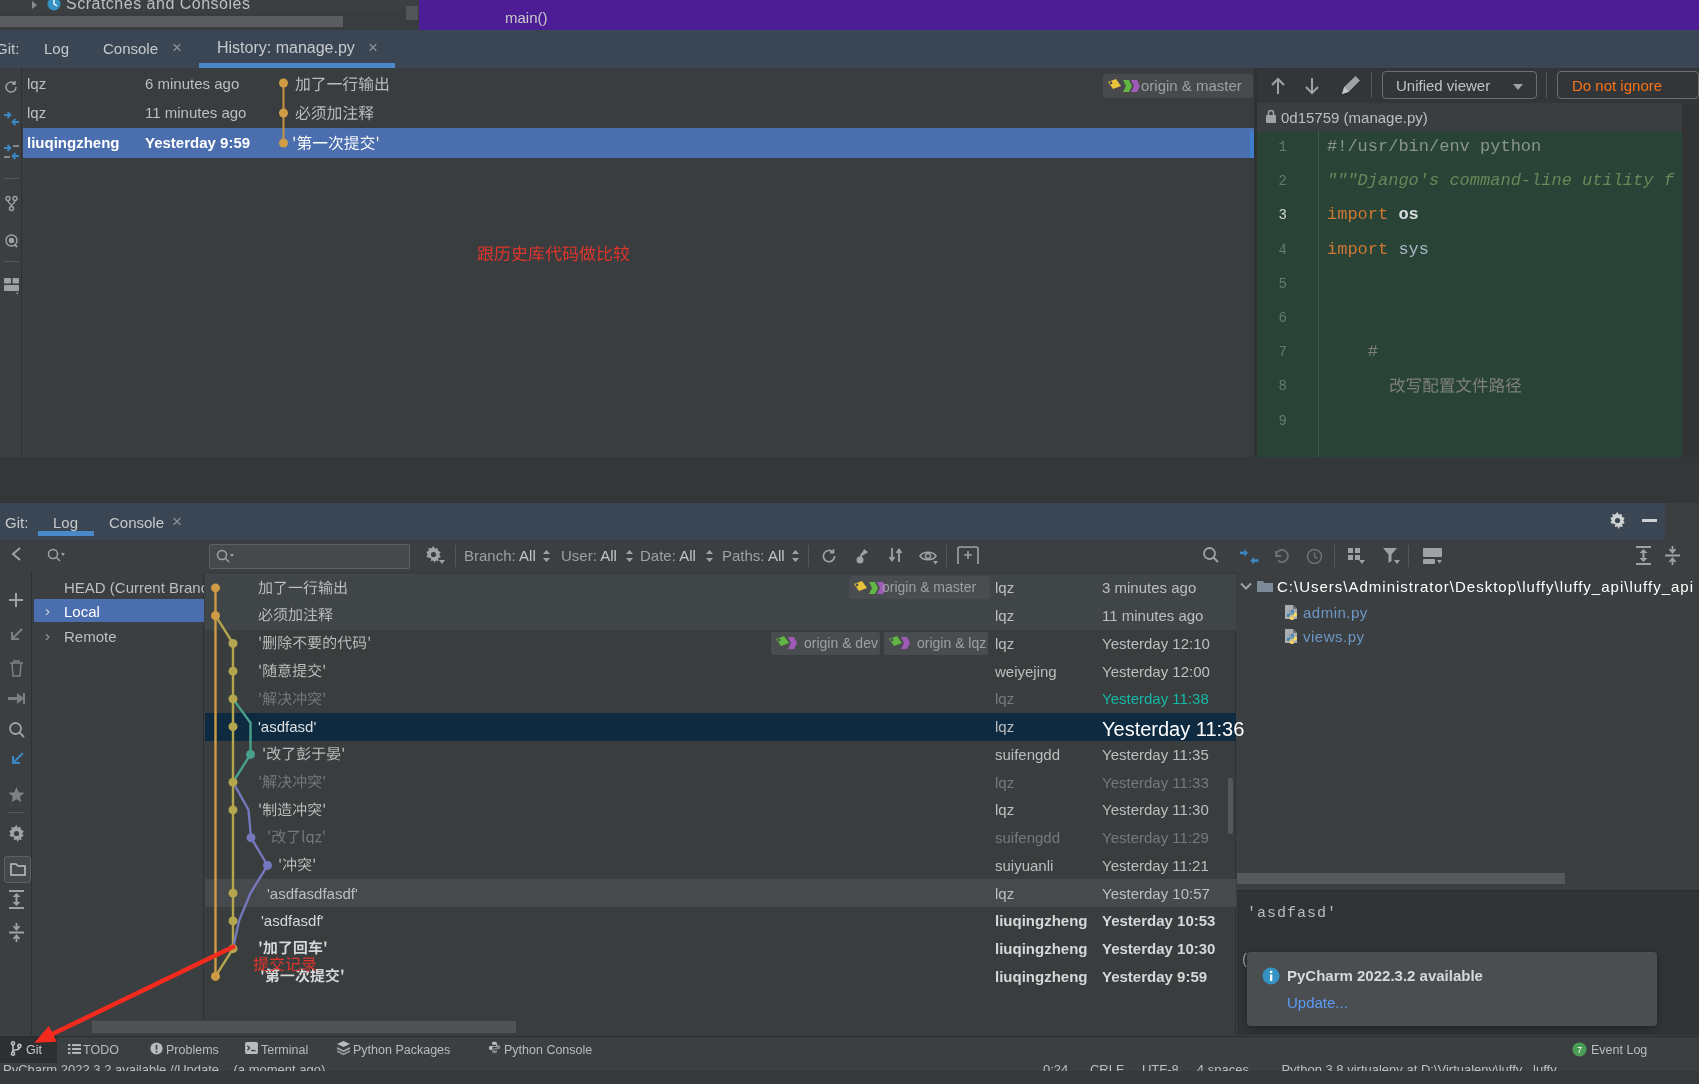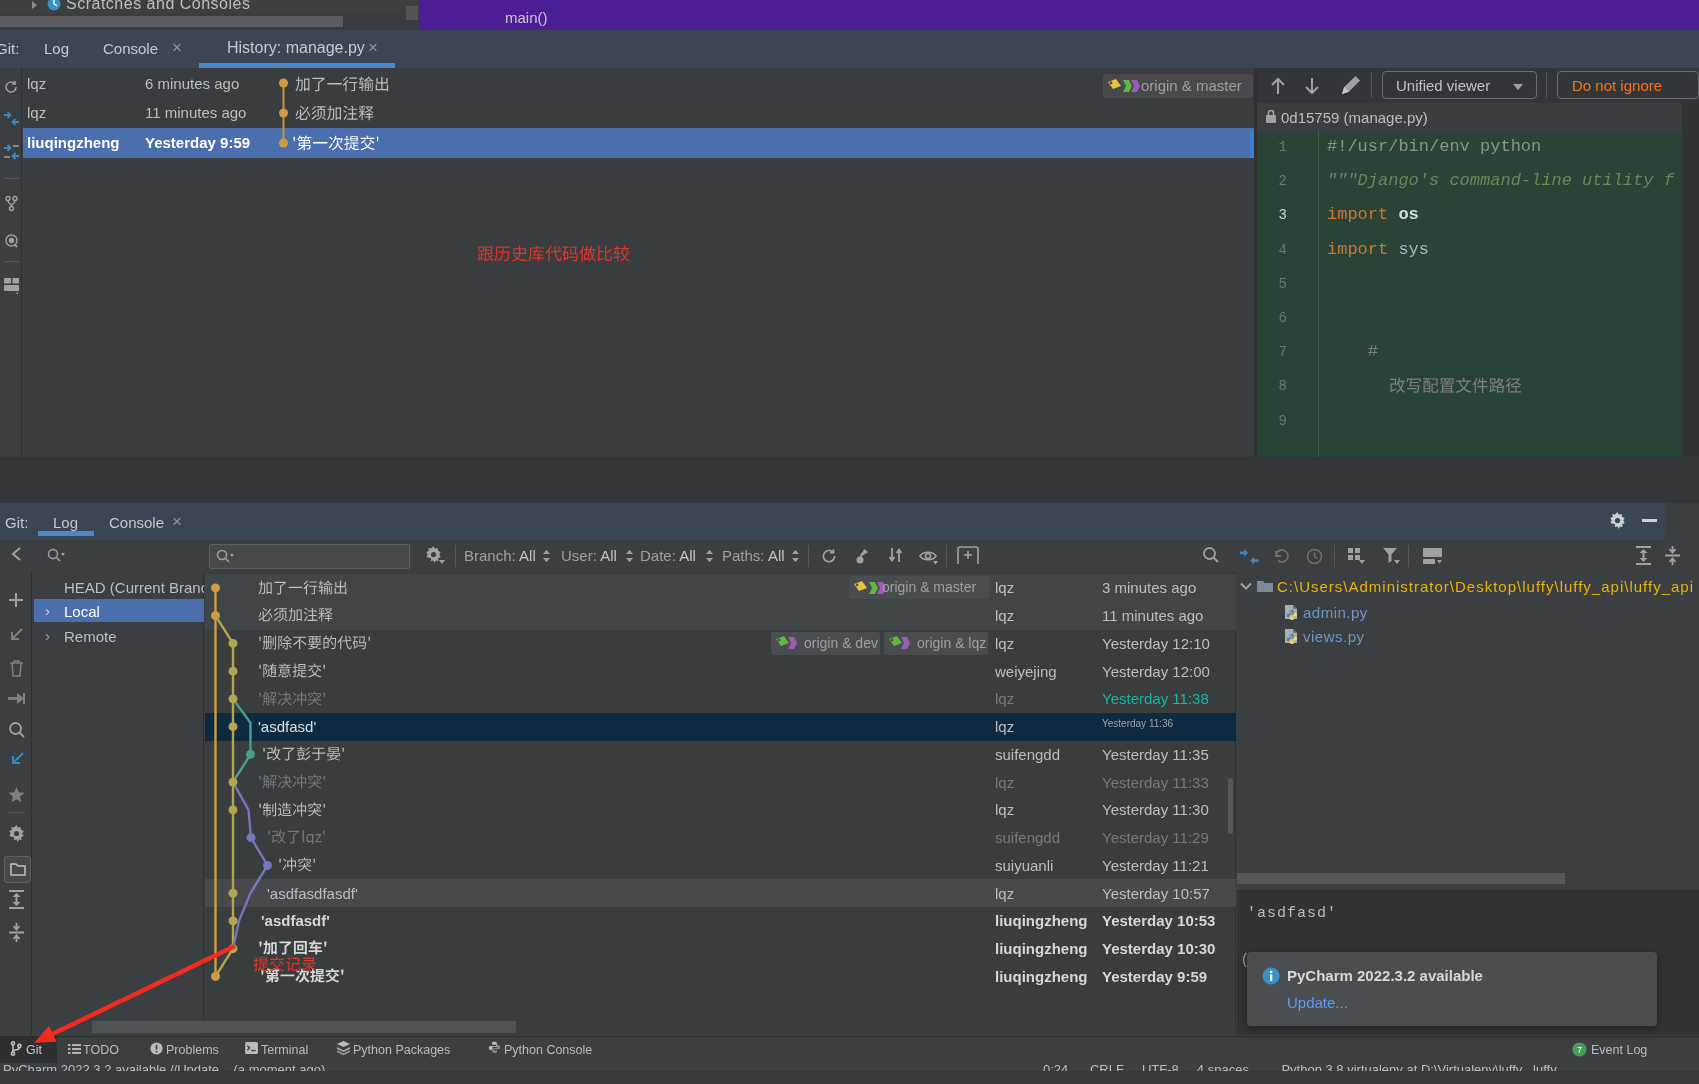--- a/index.html
+++ b/index.html
@@ -25,21 +25,21 @@
 <div class="a" style="left:406px;top:6px;width:12px;height:14px;background:#525456"></div>
 <div class="a" style="left:419px;top:0;width:1476px;height:30px;background:#4c1d95">
   <span class="a" style="left:86px;top:9px;color:#c8cacc">main()</span>
 </div>
 
 <div class="a" style="left:0;top:30px;width:1699px;height:38px;background:#3b4654">
   <span class="a" style="left:-4px;top:10px;color:#c7cacc">Git:</span>
   <span class="a" style="left:44px;top:10px;color:#c7cacc">Log</span>
   <span class="a" style="left:103px;top:10px;color:#c7cacc">Console</span>
   <span class="a" style="left:172px;top:8px;color:#8e959b;font-size:17px">×</span>
-  <span class="a" style="left:227px;top:9px;color:#c7cacc;font-size:16px">History: manage.py</span>
+  <span class="a" style="left:217px;top:9px;color:#c7cacc;font-size:16px">History: manage.py</span>
   <span class="a" style="left:368px;top:8px;color:#8e959b;font-size:17px">×</span>
 </div>
 <div class="a" style="left:199px;top:63px;width:196px;height:5px;background:#4a88c7"></div>
 
 <div class="a" style="left:0;top:68px;width:22px;height:389px;background:#3c3f41;border-right:1px solid #2e3133"></div>
 <div class="a" style="left:23px;top:68px;width:1231px;height:389px;background:#3a3d3f"></div>
 
 <svg class="ic" style="left:3px;top:79px" width="16" height="16" viewBox="0 0 16 16" fill="none" stroke="#9fa2a5" stroke-width="1.5">
     <path d="M13 8a5 5 0 1 1-1.5-3.5M12 2v3h-3"></path>
   </svg>
@@ -395,21 +395,21 @@
 <svg class="cjk" style="left:258px;top:801.6px" width="68.3" height="15" viewBox="0 -880 4556 1000" preserveAspectRatio="none" fill="#bdbebf">
     <path d="M110 -483H167L184 -669L186 -771H90L92 -669Z M954 -748V-194H1025V-748ZM1132 -830V-23C1132 -7 1127 -2 1112 -2C1093 -1 1037 -1 978 -3C988 20 999 55 1003 76C1078 76 1133 74 1163 62C1194 48 1206 26 1206 -24V-830ZM420 -816C399 -719 365 -619 319 -552C338 -545 371 -532 386 -524C403 -553 420 -588 436 -627H567V-522H323V-453H567V-351H369V-2H437V-283H567V79H639V-283H778V-78C778 -67 775 -64 764 -64C753 -63 720 -63 678 -65C687 -46 696 -19 699 1C754 1 793 0 816 -11C841 -23 847 -42 847 -76V-351H639V-453H882V-522H639V-627H843V-696H639V-836H567V-696H461C472 -730 482 -766 490 -802Z M1348 -760C1403 -711 1469 -643 1499 -598L1558 -643C1526 -688 1459 -754 1404 -800ZM1734 -310H2074V-155H1734ZM1663 -374V-92H2149V-374ZM1872 -840V-714H1748C1762 -745 1775 -778 1785 -811L1715 -827C1687 -734 1640 -641 1582 -580C1600 -572 1631 -555 1645 -544C1670 -573 1694 -609 1716 -649H1872V-520H1583V-456H2227V-520H1946V-649H2183V-714H1946V-840ZM1529 -456H1325V-386H1457V-87C1416 -70 1369 -35 1325 7L1372 73C1422 16 1471 -32 1505 -32C1525 -32 1555 -6 1592 16C1656 53 1740 61 1857 61C1961 61 2139 56 2227 51C2228 30 2240 -6 2249 -26C2143 -13 1976 -7 1858 -7C1751 -7 1665 -11 1605 -47C1569 -67 1549 -85 1529 -93Z M2331 -730C2393 -683 2466 -613 2500 -567L2557 -624C2522 -670 2445 -735 2384 -780ZM2315 -64 2384 -17C2441 -110 2508 -235 2560 -343L2500 -388C2444 -274 2368 -141 2315 -64ZM2868 -578V-337H2689V-578ZM2943 -578H3133V-337H2943ZM2868 -839V-653H2615V-199H2689V-262H2868V80H2943V-262H3133V-203H3209V-653H2943V-839Z M3648 -637C3577 -566 3475 -503 3386 -466L3434 -410C3529 -453 3632 -527 3709 -605ZM3848 -584C3937 -536 4049 -464 4104 -416L4152 -470C4094 -517 3980 -585 3894 -631ZM3866 -433C3909 -399 3960 -352 3984 -320H3798C3809 -367 3815 -417 3820 -469H3743C3738 -417 3732 -367 3721 -320H3334V-250H3700C3653 -130 3556 -37 3333 13C3348 28 3367 59 3374 77C3616 19 3722 -90 3774 -231C3850 -64 3984 35 4191 77C4201 56 4221 26 4237 9C4039 -21 3905 -109 3837 -250H4223V-320H3987L4042 -353C4017 -385 3965 -431 3921 -463ZM3355 -736V-544H3431V-668H4122V-550H4199V-736H3843C3828 -770 3806 -814 3786 -847L3707 -829C3724 -801 3740 -767 3753 -736Z M4388 -483H4445L4462 -669L4464 -771H4368L4370 -669Z"></path>
   </svg>
 <svg class="cjk" style="left:267px;top:829.3px" width="59.0" height="15" viewBox="0 -880 3935 1000" preserveAspectRatio="none" fill="#75797d">
     <path d="M110 -483H167L184 -669L186 -771H90L92 -669Z M880 -585H1086C1065 -454 1033 -343 984 -251C935 -345 900 -455 876 -574ZM354 -770V-696H635V-484H367V-103C367 -66 351 -53 336 -46C349 -27 361 10 366 32C389 13 426 -6 717 -117C714 -134 709 -166 708 -188L443 -93V-410H707L702 -404C718 -392 748 -363 760 -350C786 -385 810 -425 831 -469C859 -362 894 -264 940 -181C880 -97 800 -32 694 16C709 32 731 66 739 84C841 33 921 -31 984 -111C1039 -32 1108 32 1193 75C1205 55 1228 27 1246 12C1157 -29 1086 -94 1029 -177C1095 -286 1137 -420 1164 -585H1230V-655H904C921 -710 936 -768 948 -827L874 -840C843 -676 788 -517 709 -413V-770Z M1375 -762V-688H2023C1948 -617 1838 -539 1742 -491V-18C1742 -1 1736 5 1714 5C1691 7 1614 7 1531 4C1543 26 1557 58 1561 80C1663 80 1729 79 1768 68C1808 56 1821 33 1821 -17V-453C1946 -521 2082 -626 2171 -723L2112 -766L2095 -762Z M2466 13C2491 13 2506 9 2519 5L2506 -65C2496 -63 2492 -63 2487 -63C2473 -63 2462 -74 2462 -102V-796H2370V-108C2370 -31 2398 13 2466 13Z M2998 229H3090V-543H3017L3008 -492H3006C2958 -534 2914 -557 2850 -557C2726 -557 2615 -447 2615 -271C2615 -90 2703 13 2839 13C2902 13 2959 -20 3003 -63L2998 36ZM2859 -64C2764 -64 2709 -141 2709 -272C2709 -396 2779 -480 2866 -480C2911 -480 2953 -464 2998 -423V-138C2953 -88 2909 -64 2859 -64Z M3217 0H3628V-74H3332L3619 -494V-543H3248V-469H3503L3217 -49Z M3767 -483H3824L3841 -669L3843 -771H3747L3749 -669Z"></path>
   </svg>
 <svg class="cjk" style="left:278px;top:857.1px" width="38.3" height="15" viewBox="0 -880 2556 1000" preserveAspectRatio="none" fill="#bdbebf">
     <path d="M110 -483H167L184 -669L186 -771H90L92 -669Z M331 -730C393 -683 466 -613 500 -567L557 -624C522 -670 445 -735 384 -780ZM315 -64 384 -17C441 -110 508 -235 560 -343L500 -388C444 -274 368 -141 315 -64ZM868 -578V-337H689V-578ZM943 -578H1133V-337H943ZM868 -839V-653H615V-199H689V-262H868V80H943V-262H1133V-203H1209V-653H943V-839Z M1648 -637C1577 -566 1475 -503 1386 -466L1434 -410C1529 -453 1632 -527 1709 -605ZM1848 -584C1937 -536 2049 -464 2104 -416L2152 -470C2094 -517 1980 -585 1894 -631ZM1866 -433C1909 -399 1960 -352 1984 -320H1798C1809 -367 1815 -417 1820 -469H1743C1738 -417 1732 -367 1721 -320H1334V-250H1700C1653 -130 1556 -37 1333 13C1348 28 1367 59 1374 77C1616 19 1722 -90 1774 -231C1850 -64 1984 35 2191 77C2201 56 2221 26 2237 9C2039 -21 1905 -109 1837 -250H2223V-320H1987L2042 -353C2017 -385 1965 -431 1921 -463ZM1355 -736V-544H1431V-668H2122V-550H2199V-736H1843C1828 -770 1806 -814 1786 -847L1707 -829C1724 -801 1740 -767 1753 -736Z M2388 -483H2445L2462 -669L2464 -771H2368L2370 -669Z"></path>
   </svg>
 <span class="a" style="left:267px;top:884.6px;color:#bdbebf;font-size:15px">'asdfasdfasdf'</span>
-<span class="a" style="left:261px;top:912.3px;color:#d5d7d8;font-weight:bold;font-size:15px">'asdfasdf'</span>
+<span class="a" style="left:261px;top:912.3px;color:#d5d7d8;font-weight:normal;font-size:15px">'asdfasdf'</span>
 <svg class="cjk" style="left:258px;top:940.3px" width="69.8" height="15" viewBox="0 -880 4650 1000" preserveAspectRatio="none" fill="#d5d7d8">
     <path d="M121 -425H203L232 -641L237 -779H87L92 -641Z M884 -735V69H999V-1H1128V62H1248V-735ZM999 -116V-619H1128V-116ZM494 -835 493 -670H375V-553H492C485 -317 458 -126 345 2C375 20 415 61 433 90C563 -59 598 -284 608 -553H710C703 -217 695 -93 675 -66C665 -51 656 -47 641 -47C623 -47 587 -48 547 -51C567 -17 580 35 581 69C628 71 672 71 702 65C735 58 757 47 780 13C812 -33 819 -188 827 -615C828 -631 828 -670 828 -670H611L612 -835Z M1419 -780V-661H1997C1931 -601 1845 -538 1767 -497V-51C1767 -34 1759 -28 1737 -28C1714 -28 1632 -27 1561 -30C1580 2 1603 56 1609 91C1705 92 1777 89 1827 71C1877 53 1893 20 1893 -48V-437C2018 -510 2147 -617 2238 -715L2142 -787L2115 -780Z M2730 -471H2906V-297H2730ZM2617 -576V-193H3027V-576ZM2396 -816V89H2521V35H3124V89H3255V-816ZM2521 -77V-693H3124V-77Z M3490 -295C3499 -305 3551 -310 3605 -310H3818V-200H3373V-83H3818V90H3947V-83H4278V-200H3947V-310H4193V-424H3947V-555H3818V-424H3615C3650 -475 3686 -532 3720 -593H4259V-708H3780C3798 -746 3815 -784 3831 -823L3691 -859C3675 -808 3654 -756 3633 -708H3394V-593H3578C3554 -546 3533 -511 3521 -495C3492 -451 3473 -426 3445 -418C3461 -383 3483 -320 3490 -295Z M4446 -425H4528L4557 -641L4562 -779H4412L4417 -641Z"></path>
   </svg>
 <svg class="cjk" style="left:260px;top:968.1px" width="84.8" height="15" viewBox="0 -880 5650 1000" preserveAspectRatio="none" fill="#d5d7d8">
     <path d="M121 -425H203L232 -641L237 -779H87L92 -641Z M926 -858C899 -769 849 -680 788 -625C814 -613 858 -589 885 -571H645L744 -608C737 -630 722 -658 707 -686H838V-772H606C615 -791 623 -810 631 -829L522 -858C488 -768 427 -676 360 -619C384 -608 425 -586 450 -570V-473H755V-415H487C479 -330 464 -227 450 -158H664C586 -94 478 -39 374 -9C399 14 433 57 450 85C559 45 670 -23 755 -105V90H873V-158H1114C1107 -103 1100 -76 1090 -66C1081 -58 1071 -57 1055 -57C1037 -56 995 -57 953 -61C971 -32 985 14 987 48C1038 50 1086 49 1114 46C1145 43 1169 35 1190 11C1216 -16 1228 -81 1238 -215C1240 -229 1241 -258 1241 -258H873V-317H1192V-571H1093L1195 -613C1185 -634 1168 -660 1149 -686H1289V-773H1021C1029 -792 1036 -811 1042 -831ZM591 -317H755V-258H583ZM873 -473H1074V-415H873ZM468 -571C498 -603 528 -642 557 -686H587C609 -648 630 -602 639 -571ZM898 -571C926 -602 954 -642 979 -686H1019C1047 -648 1077 -603 1091 -571Z M1363 -455V-324H2289V-455Z M2365 -695C2434 -655 2525 -592 2565 -548L2642 -647C2598 -690 2505 -747 2437 -783ZM2353 -83 2465 -1C2527 -99 2592 -210 2648 -316L2553 -396C2489 -280 2409 -157 2353 -83ZM2762 -850C2732 -686 2672 -527 2588 -432C2620 -417 2681 -384 2707 -365C2748 -420 2785 -492 2817 -574H3128C3111 -512 3089 -449 3070 -407C3099 -395 3147 -371 3172 -358C3209 -434 3252 -543 3277 -649L3189 -700L3166 -694H2858C2871 -737 2882 -781 2892 -826ZM2874 -544V-481C2874 -350 2848 -134 2567 2C2597 24 2641 69 2660 98C2822 15 2909 -95 2954 -204C3009 -72 3091 25 3221 83C3238 50 3275 -1 3301 -25C3133 -87 3045 -225 3001 -407C3002 -432 3003 -456 3003 -478V-544Z M3842 -607H4113V-557H3842ZM3842 -733H4113V-684H3842ZM3733 -819V-472H4228V-819ZM3743 -298C3729 -162 3687 -50 3603 16C3628 32 3673 69 3691 88C3736 47 3771 -7 3798 -71C3865 52 3966 76 4099 76H4273C4277 46 4292 -5 4306 -29C4262 -27 4137 -27 4103 -27C4079 -27 4056 -28 4034 -30V-147H4225V-241H4034V-328H4279V-425H3684V-328H3921V-66C3885 -89 3855 -125 3833 -183C3841 -215 3847 -249 3852 -285ZM3466 -849V-660H3358V-550H3466V-371L3348 -342L3374 -227L3466 -253V-51C3466 -38 3462 -34 3450 -34C3438 -33 3403 -33 3366 -34C3381 -3 3394 47 3397 76C3461 76 3506 72 3536 53C3567 35 3576 5 3576 -50V-285L3682 -316L3666 -424L3576 -400V-550H3676V-660H3576V-849Z M4621 -597C4565 -525 4467 -451 4376 -406C4404 -386 4450 -342 4472 -318C4561 -373 4669 -464 4739 -552ZM4921 -535C5010 -471 5122 -376 5171 -313L5274 -392C5218 -455 5102 -544 5015 -603ZM4698 -419 4590 -386C4629 -296 4677 -219 4737 -154C4638 -89 4514 -46 4369 -18C4392 8 4428 62 4442 89C4590 53 4719 1 4825 -74C4926 2 5053 54 5211 84C5226 52 5258 2 5284 -24C5136 -46 5015 -89 4919 -152C4985 -217 5038 -295 5078 -389L4957 -424C4927 -346 4883 -280 4827 -226C4772 -281 4729 -345 4698 -419ZM4726 -822C4743 -792 4762 -755 4775 -723H4384V-606H5266V-723H4910L4913 -724C4900 -762 4867 -819 4840 -862Z M5446 -425H5528L5557 -641L5562 -779H5412L5417 -641Z"></path>
   </svg>
 <span class="a" style="left:995px;top:579.3px;color:#bdbebf;font-size:15px">lqz</span>
 <span class="a" style="left:995px;top:607.1px;color:#bdbebf;font-size:15px">lqz</span>
 <span class="a" style="left:995px;top:634.8px;color:#bdbebf;font-size:15px">lqz</span>
 <span class="a" style="left:995px;top:662.6px;color:#bdbebf;font-size:15px">weiyejing</span>
@@ -422,21 +422,21 @@
 <span class="a" style="left:995px;top:856.8px;color:#bdbebf;font-size:15px">suiyuanli</span>
 <span class="a" style="left:995px;top:884.6px;color:#bdbebf;font-size:15px">lqz</span>
 <span class="a" style="left:995px;top:912.3px;color:#d5d7d8;font-weight:bold;font-size:15px">liuqingzheng</span>
 <span class="a" style="left:995px;top:940.1px;color:#d5d7d8;font-weight:bold;font-size:15px">liuqingzheng</span>
 <span class="a" style="left:995px;top:967.8px;color:#d5d7d8;font-weight:bold;font-size:15px">liuqingzheng</span>
 <span class="a" style="left:1102px;top:579.3px;color:#bdbebf;font-size:15px">3 minutes ago</span>
 <span class="a" style="left:1102px;top:607.1px;color:#bdbebf;font-size:15px">11 minutes ago</span>
 <span class="a" style="left:1102px;top:634.8px;color:#bdbebf;font-size:15px">Yesterday 12:10</span>
 <span class="a" style="left:1102px;top:662.6px;color:#bdbebf;font-size:15px">Yesterday 12:00</span>
 <span class="a" style="left:1102px;top:690.3px;color:#14b8a6;font-size:15px">Yesterday 11:38</span>
-<span class="a" style="left:1102px;top:718.1px;color:#a3a3a3;font-size:10px">Yesterday 11:36</span>
+<span class="a" style="left:1102px;top:718.1px;color:#ffffff;font-size:20px">Yesterday 11:36</span>
 <span class="a" style="left:1102px;top:745.8px;color:#bdbebf;font-size:15px">Yesterday 11:35</span>
 <span class="a" style="left:1102px;top:773.6px;color:#75797d;font-size:15px">Yesterday 11:33</span>
 <span class="a" style="left:1102px;top:801.3px;color:#bdbebf;font-size:15px">Yesterday 11:30</span>
 <span class="a" style="left:1102px;top:829.1px;color:#75797d;font-size:15px">Yesterday 11:29</span>
 <span class="a" style="left:1102px;top:856.8px;color:#bdbebf;font-size:15px">Yesterday 11:21</span>
 <span class="a" style="left:1102px;top:884.6px;color:#bdbebf;font-size:15px">Yesterday 10:57</span>
 <span class="a" style="left:1102px;top:912.3px;color:#d5d7d8;font-weight:bold;font-size:15px">Yesterday 10:53</span>
 <span class="a" style="left:1102px;top:940.1px;color:#d5d7d8;font-weight:bold;font-size:15px">Yesterday 10:30</span>
 <span class="a" style="left:1102px;top:967.8px;color:#d5d7d8;font-weight:bold;font-size:15px">Yesterday 9:59</span>
 <div class="a" style="left:849px;top:576.4px;width:141px;height:23px;background:#4a4d4f;border-radius:3px"></div>
@@ -462,21 +462,21 @@
   </svg>
 <span class="a" style="left:917px;top:634.9px;color:#9da0a3;font-size:14px">origin &amp; lqz</span>
 <div class="a" style="left:1228px;top:778px;width:5px;height:56px;background:#55585a;border-radius:2px"></div>
 
 <svg class="ic" style="left:1240px;top:582px" width="12" height="8" viewBox="0 0 12 8" fill="none" stroke="#9fa2a5" stroke-width="2">
     <path d="M1 1.5l5 5 5-5"></path>
   </svg>
 <svg class="ic" style="left:1257px;top:580px" width="16" height="13" viewBox="0 0 16 13" fill="#7d8b99">
     <path d="M0 12V1h6l1.5 2H16v9z"></path>
   </svg>
-<div class="a" style="left:1277px;top:578px;width:422px;height:19px;overflow:hidden;color:#eab308;white-space:nowrap;letter-spacing:1px">C:\Users\Administrator\Desktop\luffy\luffy_api\luffy_api</div>
+<div class="a" style="left:1277px;top:578px;width:422px;height:19px;overflow:hidden;color:#ffffff;white-space:nowrap;letter-spacing:1px">C:\Users\Administrator\Desktop\luffy\luffy_api\luffy_api</div>
 <svg class="ic" style="left:1284px;top:604px" width="15" height="16" viewBox="0 0 15 16">
     <path d="M1 15V1h8l4 4v10z" fill="#a9adb0"></path>
     <path d="M9 1l4 4H9z" fill="#6e7275"></path>
     <g transform="translate(2.1,5.2) scale(0.72)">
       <path d="M7.5 1C4.8 1 5 2.2 5 3v1.7h5V6H3.3C1.9 6 1 7 1 8.4 1 9.8 1.7 11 3.1 11H5V9.2C5 7.8 6.2 7 7.5 7H11V3c0-1.3-1-2-3.5-2zM6.2 2.3a.8.8 0 1 1 0 1.6.8.8 0 0 1 0-1.6z" fill="#4584b6"></path>
       <path d="M8.5 15c2.7 0 2.5-1.2 2.5-2v-1.7H6V10h6.7c1.4 0 2.3-1 2.3-2.4C15 6.2 14.3 5 12.9 5H11v1.8C11 8.2 9.8 9 8.5 9H5v4c0 1.3 1 2 3.5 2zm1.3-1.3a.8.8 0 1 1 0-1.6.8.8 0 0 1 0 1.6z" fill="#ffde57"></path>
     </g>
   </svg>
 <span class="a" style="left:1303px;top:604px;color:#6c96c5;letter-spacing:0.5px">admin.py</span>
 <svg class="ic" style="left:1284px;top:628px" width="15" height="16" viewBox="0 0 15 16">

